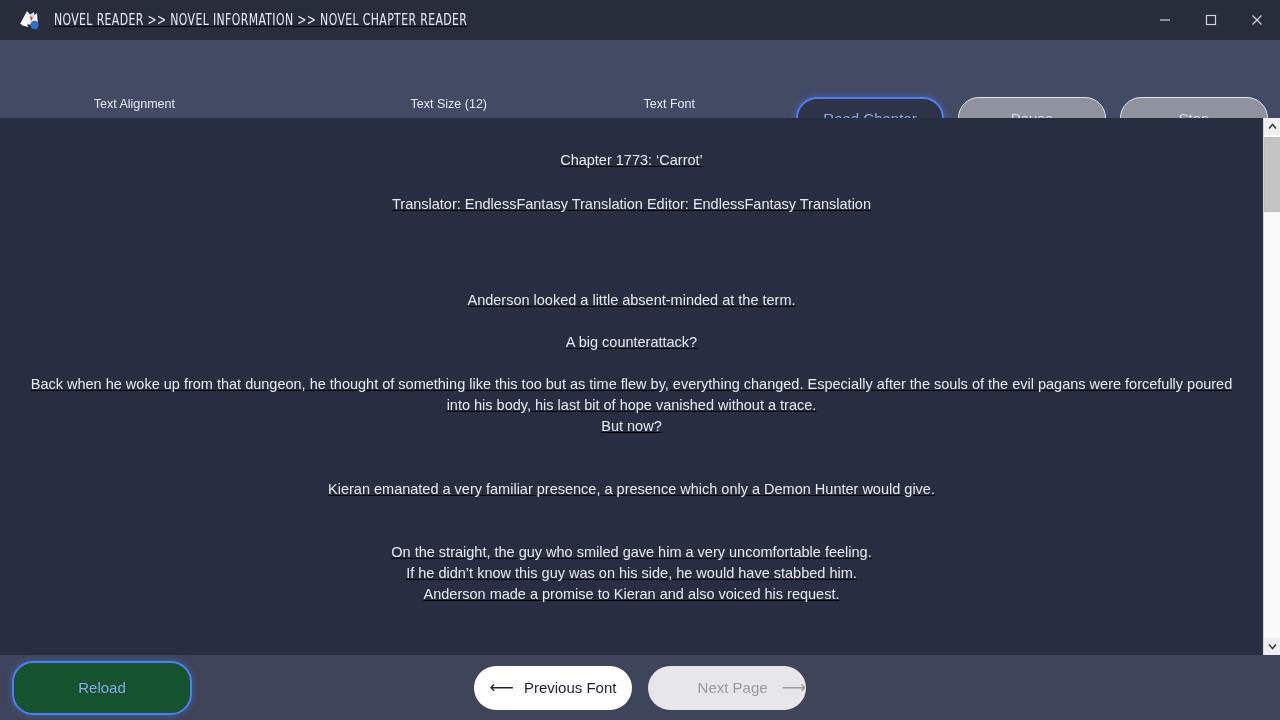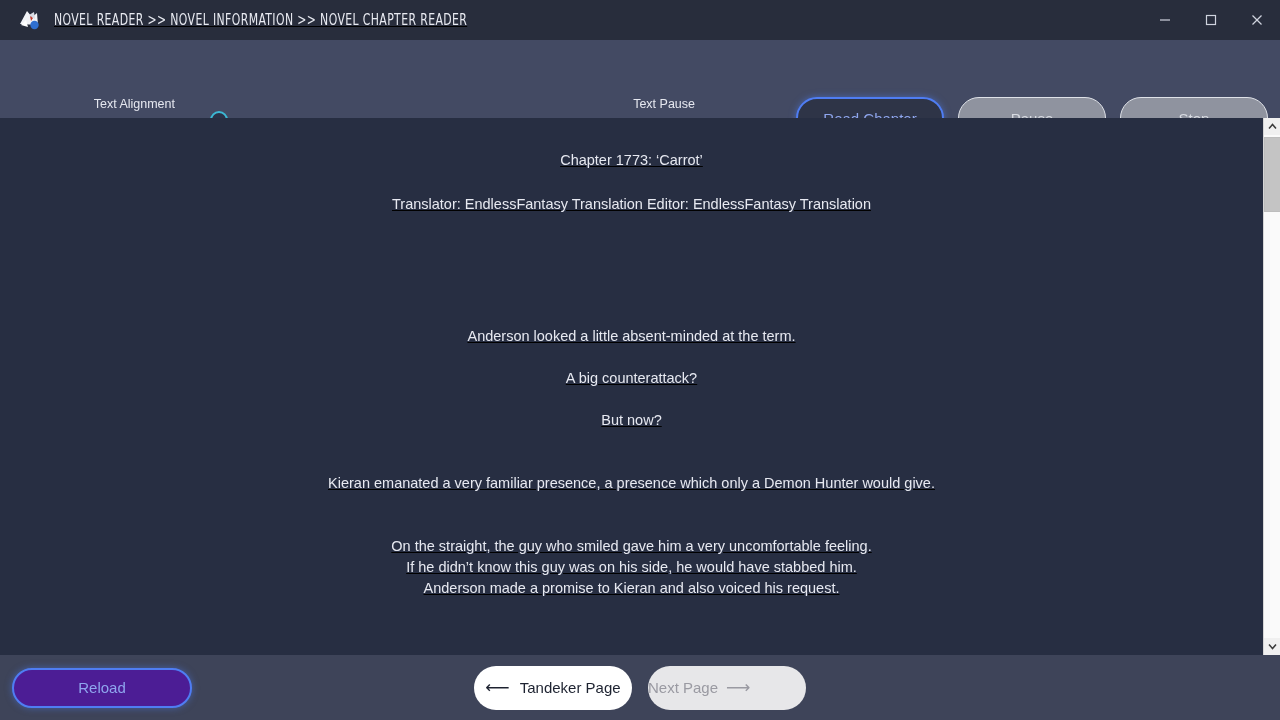--- a/index.html
+++ b/index.html
@@ -218,21 +218,21 @@
   .chap-title {
     text-align: center;
     color: #e7e9f1;
     font-size: 14.5px;
     margin-bottom: 28px;
   }
   .chap-credits {
     text-align: center;
     color: #e7e9f1;
     font-size: 14.5px;
-    margin-bottom: 114px;
+    margin-bottom: 78px;
   }
   .para {
     text-align: center;
     color: #e7e9f1;
     font-size: 14.5px;
     line-height: 21px;
     margin-bottom: 21px;
     padding: 0 8px;
   }
   .para.tight { margin-bottom: 0; }
@@ -272,24 +272,24 @@
     flex: 0 0 65px;
     background: #3e4459;
     position: relative;
     display: flex;
     align-items: center;
   }
   .btn-reload {
     position: absolute;
     left: 12px;
     width: 180px;
-    height: 40px;
+    height: 54px;
     border-radius: 21px;
     border: 2px solid #4f7df3;
-    background: #4c1d95;
+    background: #14532d;
     color: #8fa6ee;
     display: flex; align-items: center; justify-content: center;
     font-size: 15px;
     box-shadow: 0 0 7px rgba(79,125,243,0.5);
   }
   .nav-pills {
     position: absolute;
     left: 474px;
     display: flex;
     gap: 16px;
@@ -301,22 +301,22 @@
     color: #1d2230;
     display: flex; align-items: center; justify-content: center;
     gap: 10px;
     font-size: 15px;
   }
   .btn-next {
     width: 158px; height: 44px;
     border-radius: 22px;
     background: #e7e7e9;
     color: #9a9aa2;
-    display: flex; align-items: center; justify-content: flex-start;
-    gap: 8px;
+    display: flex; align-items: center; justify-content: flex-end;
+    gap: 14px;
     font-size: 15px;
   }
   .arrow-glyph { font-size: 17px; line-height: 1; }
 </style>
 </head>
 <body>
 
 <div id="app">
 
   <div class="titlebar">
@@ -373,48 +373,50 @@
           <span></span>
             <span></span>
             <span></span>
             <span></span>
             <span></span>
         </div>
       </div>
     </div>
 
     <div class="tb-group size-group">
+      <div class="tb-label">Text Size (12)</div>
       <div class="slider-wrap">
         <div class="slider-track"></div>
         <div class="slider-fill" style="width: 12%;"></div>
         <div class="slider-thumb" style="left: 12%;"></div>
       </div>
     </div>
 
     <div class="tb-group font-group">
-      <div class="tb-label">Text Pause</div>
+      <div class="tb-label">Text Font</div>
       <div class="font-select">
         <span class="chev">⌄</span>
       </div>
     </div>
 
     <div class="actions">
       <div class="pill primary">Read Chapter</div>
       <div class="pill muted">Pause</div>
       <div class="pill muted">Stop</div>
     </div>
   </div>
 
   <div class="content-area">
     <div class="content-scroll">
       <div class="chap-title">Chapter 1773: ‘Carrot’</div>
       <div class="chap-credits">Translator: EndlessFantasy Translation  Editor: EndlessFantasy Translation</div>
       <div class="para">Anderson looked a little absent-minded at the term.</div>
       <div class="para tight">A big counterattack?</div>
       <div style="height:21px"></div>
+      <div class="para tight">Back when he woke up from that dungeon, he thought of something like this too but as time flew by, everything changed. Especially after the souls of the evil pagans were forcefully poured into his body, his last bit of hope vanished without a trace.</div>
       <div class="para tight">But now?</div>
       <div style="height:42px"></div>
       <div class="para">Kieran emanated a very familiar presence, a presence which only a Demon Hunter would give.</div>
       <div style="height:21px"></div>
       <div class="para tight">On the straight, the guy who smiled gave him a very uncomfortable feeling.</div>
       <div class="para tight">If he didn’t know this guy was on his side, he would have stabbed him.</div>
       <div class="para tight">Anderson made a promise to Kieran and also voiced his request.</div>
     </div>
 
     <div class="scrollbar">
@@ -432,21 +434,21 @@
           </svg>
       </div>
     </div>
   </div>
 
   <div class="bottombar">
     <div class="btn-reload">Reload</div>
     <div class="nav-pills">
       <div class="btn-prev">
         <span class="arrow-glyph">⟵</span>
-        <span>Tandeker Page</span>
+        <span>Previous Font</span>
       </div>
       <div class="btn-next">
         <span>Next Page</span>
         <span class="arrow-glyph">⟶</span>
       </div>
     </div>
   </div>
 
 </div>
 

